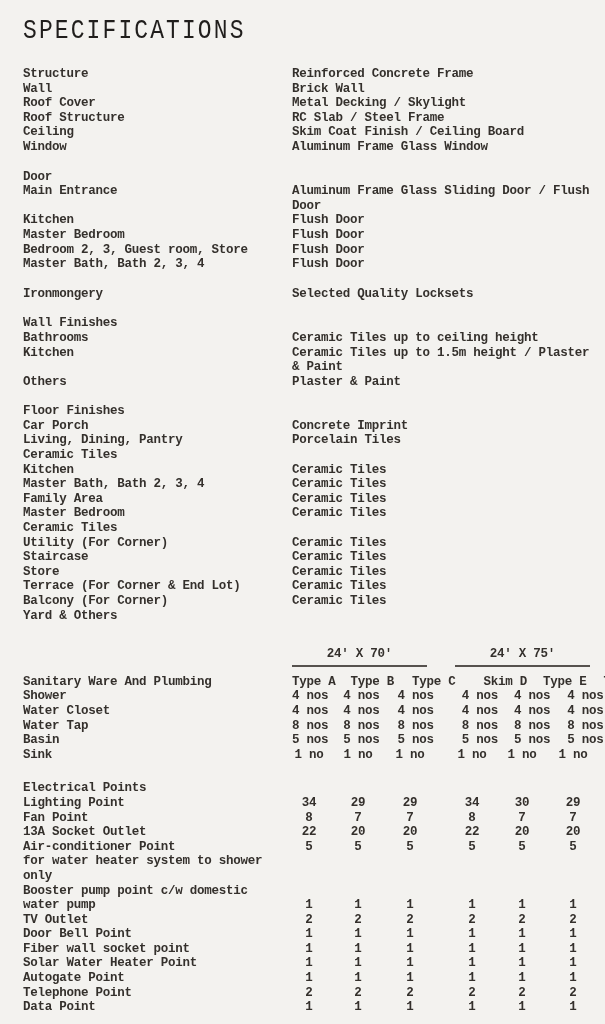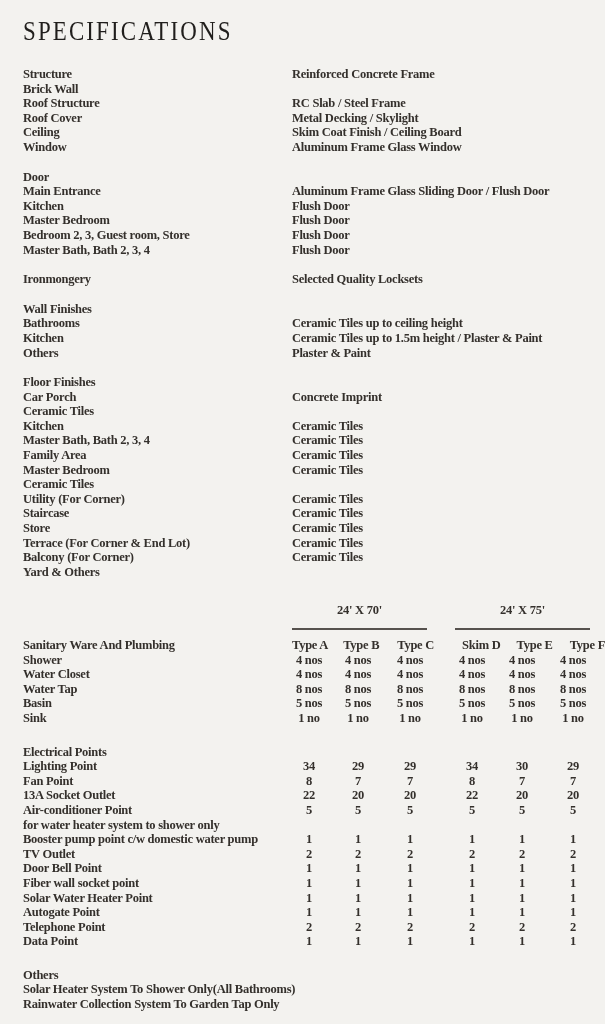--- a/index.html
+++ b/index.html
@@ -1,35 +1,35 @@
 <!DOCTYPE html>
 <html><head>
 <meta charset="utf-8">
 <style>
   html,body{margin:0;padding:0;background:#e8e7e4;}
   .page{
     width:605px;height:1024px;box-sizing:border-box;
     background:#f3f2ef;
     padding:16px 8px 0 23px;
-    font-family:Liberation Serif, serif;
+    font-family:Liberation Mono, monospace;
     font-weight:bold;font-size:12.5px;line-height:14.6px;
     letter-spacing:-0.25px;color:#34302c;overflow:hidden;
   }
   .title{
     font-size:27px;font-weight:400;letter-spacing:2.5px;line-height:30px;
     transform:scaleX(0.85);transform-origin:left center;
     margin:0 0 21px 0;color:#201e1c;white-space:nowrap;
   }
   .section{margin-bottom:15px;}
   .row{display:flex;}
   .lbl{flex:0 0 269px;padding-right:5px;box-sizing:border-box;}
   .val{flex:1 1 auto;}
   .group-row{display:flex;margin-top:24px;margin-bottom:8px;}
   .group-spacer{flex:0 0 269px;}
-  .group-box{flex:0 0 135px;text-align:center;border-bottom:2px solid #56524e;padding-bottom:10px;}
+  .group-box{flex:0 0 135px;text-align:center;border-bottom:2px solid #56524e;padding-bottom:3px;}
   .group-box.g2{margin-left:28px;}
   .t-row{display:flex;align-items:flex-end;}
   .t-label{flex:0 0 269px;padding-right:6px;box-sizing:border-box;}
   .t-cell{flex:0 0 34px;text-align:center;white-space:nowrap;}
   .t-cell.c2{margin-left:15px;}
   .t-cell.c3{margin-left:18px;}
   .t-cell.c4{margin-left:28px;}
   .t-cell.c5{margin-left:16px;}
   .t-cell.c6{margin-left:17px;}
   .electrical-block{margin-top:19px;}
@@ -41,31 +41,32 @@
 <div class="page">
   <h1 class="title">SPECIFICATIONS</h1>
 
   <div id="sections">
       <div class="section">
         <div class="row">
           <span class="lbl">Structure</span>
           <span class="val">Reinforced Concrete Frame</span>
         </div>
         <div class="row">
+          <span class="lbl">Wall</span>
           <span class="val">Brick Wall</span>
+        </div>
+        <div class="row">
+          <span class="lbl">Roof Cover</span>
+          <span class="val">Metal Decking / Skylight</span>
         </div>
         <div class="row">
           <span class="lbl">Roof Structure</span>
           <span class="val">RC Slab / Steel Frame</span>
         </div>
         <div class="row">
-          <span class="lbl">Roof Cover</span>
-          <span class="val">Metal Decking / Skylight</span>
-        </div>
-        <div class="row">
           <span class="lbl">Ceiling</span>
           <span class="val">Skim Coat Finish / Ceiling Board</span>
         </div>
         <div class="row">
           <span class="lbl">Window</span>
           <span class="val">Aluminum Frame Glass Window</span>
         </div>
       </div>
       <div class="section">
         <div class="row">
@@ -118,20 +119,24 @@
         </div>
       </div>
       <div class="section">
         <div class="row">
           <span class="lbl">Floor Finishes</span>
           <span class="val"></span>
         </div>
         <div class="row">
           <span class="lbl">Car Porch</span>
           <span class="val">Concrete Imprint</span>
+        </div>
+        <div class="row">
+          <span class="lbl">Living, Dining, Pantry</span>
+          <span class="val">Porcelain Tiles</span>
         </div>
         <div class="row">
           <span class="val">Ceramic Tiles</span>
         </div>
         <div class="row">
           <span class="lbl">Kitchen</span>
           <span class="val">Ceramic Tiles</span>
         </div>
         <div class="row">
           <span class="lbl">Master Bath, Bath 2, 3, 4</span>

